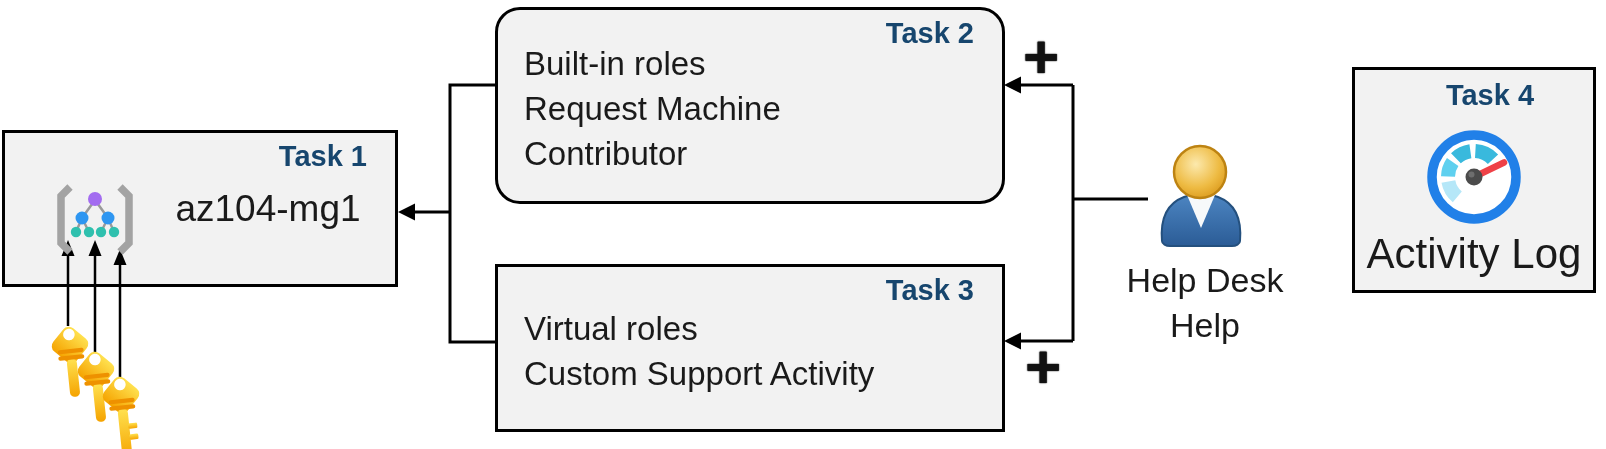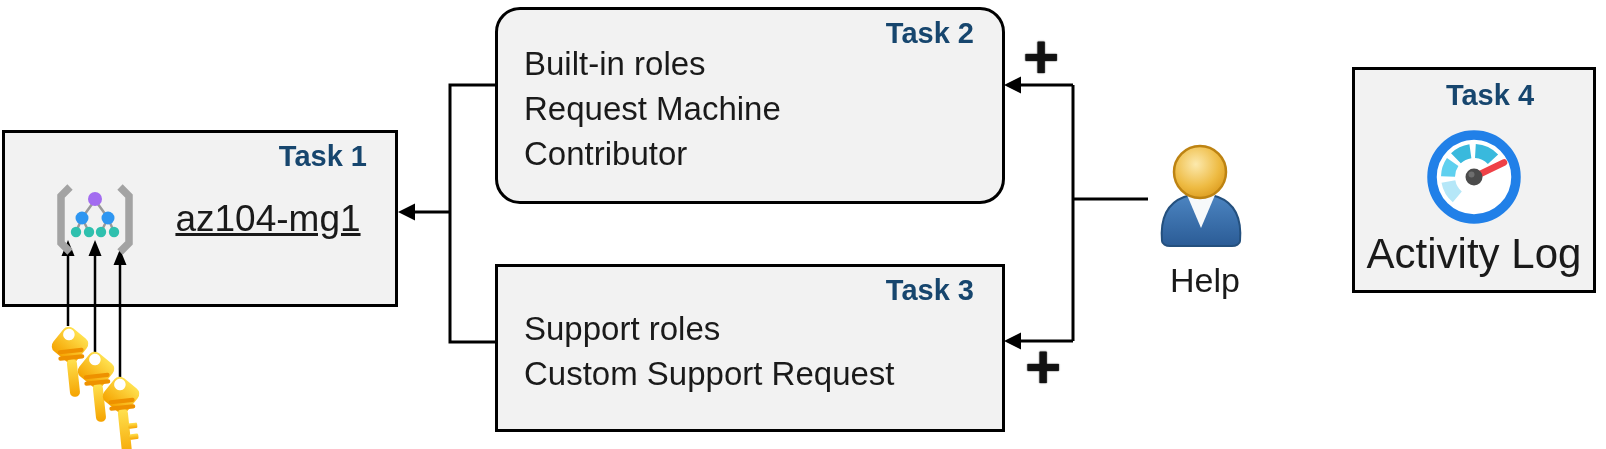--- a/index.html
+++ b/index.html
@@ -11,38 +11,38 @@
   }
   html,body{margin:0;padding:0;background:#ffffff;}
   .canvas{
     position:relative; width:1606px; height:449px; overflow:hidden; background:#ffffff;
     font-family:"Liberation Sans", sans-serif; color:var(--text);
   }
   .taskbox{
     position:absolute; background:var(--box-fill); border:3px solid var(--box-border);
     box-sizing:border-box; z-index:1;
   }
-  #task1{left:2px; top:130px; width:396px; height:177px;}
+  #task1{left:2px; top:130px; width:396px; height:157px;}
   #task2{left:495px; top:7px; width:510px; height:197px;border-radius:25px;}
   #task3{left:495px; top:264px; width:510px; height:168px;}
   #task4{left:1352px; top:67px; width:244px; height:226px;}
   .task-tag{
     position:absolute; font-size:29px; font-weight:bold; color:var(--task-label);
     white-space:nowrap; line-height:1.1;
   }
   .tag-tr{top:8px; right:28px;}
   .tag-ct{top:10px; left:0; width:100%; text-align:center;padding-left:16px;}
   .box-lines{
     position:absolute; left:0; top:0; right:0; bottom:0;
     display:flex; flex-direction:column; justify-content:center; align-items:flex-start;
     font-size:33px; line-height:45px; padding-right:64px; padding-top:6px;margin-left:26px;
   }
   .mg-name{
     position:absolute; left:140px; right:4px; top:0; height:100%;
-    display:flex; align-items:center; justify-content:center; font-size:37px;text-decoration:underline;
+    display:flex; align-items:center; justify-content:center; font-size:37px;
   }
   .box-caption{
     position:absolute; bottom:12px; left:0; width:100%; text-align:center; font-size:42px;
   }
   .actor-label{
     position:absolute; left:1105px; top:258px; width:200px; text-align:center;
     font-size:34px; line-height:45px; z-index:3;
   }
   .plus{
     position:absolute; width:44px; height:44px; display:flex; align-items:center; justify-content:center;
@@ -67,31 +67,32 @@
     <span class="task-tag tag-tr">Task 2</span>
     <div class="box-lines">
       <span>Built-in roles</span>
       <span>Request Machine Contributor</span>
     </div>
   </div>
 
   <div id="task3" class="taskbox">
     <span class="task-tag tag-tr">Task 3</span>
     <div class="box-lines">
-      <span>Support roles</span>
-      <span>Custom Support Request</span>
+      <span>Virtual roles</span>
+      <span>Custom Support Activity</span>
     </div>
   </div>
 
   <div id="task4" class="taskbox">
     <span class="task-tag tag-ct">Task 4</span>
     <span class="box-caption">Activity Log</span>
   </div>
 
   <div class="actor-label">
+    <div>Help Desk</div>
     <div>Help</div>
   </div>
 
   <div id="plus-top" class="plus">+</div>
   <div id="plus-bottom" class="plus">+</div>
 
   <svg id="overlay" width="1606" height="449" viewBox="0 0 1606 449">
     <defs>
       <linearGradient id="goldGrad" x1="0" y1="0" x2="0" y2="1">
         <stop offset="0" stop-color="#ffe14f"></stop>

